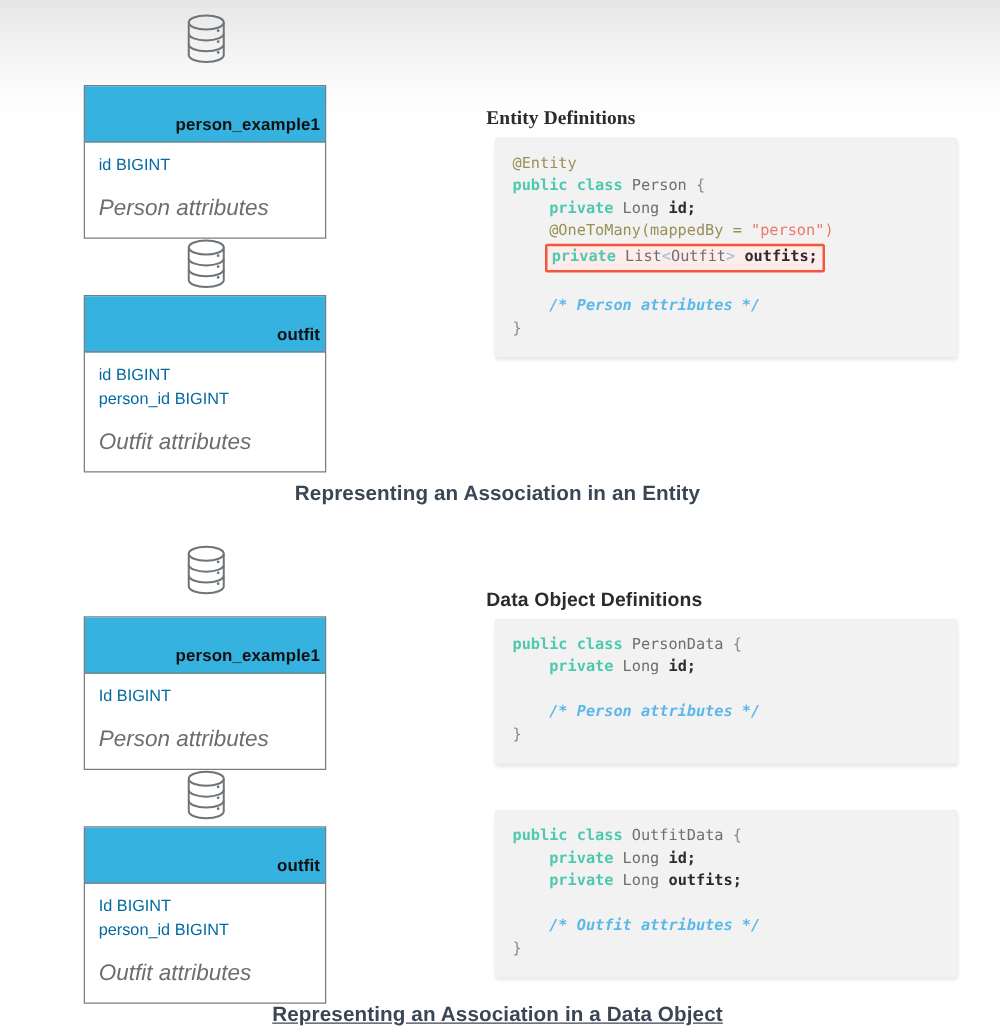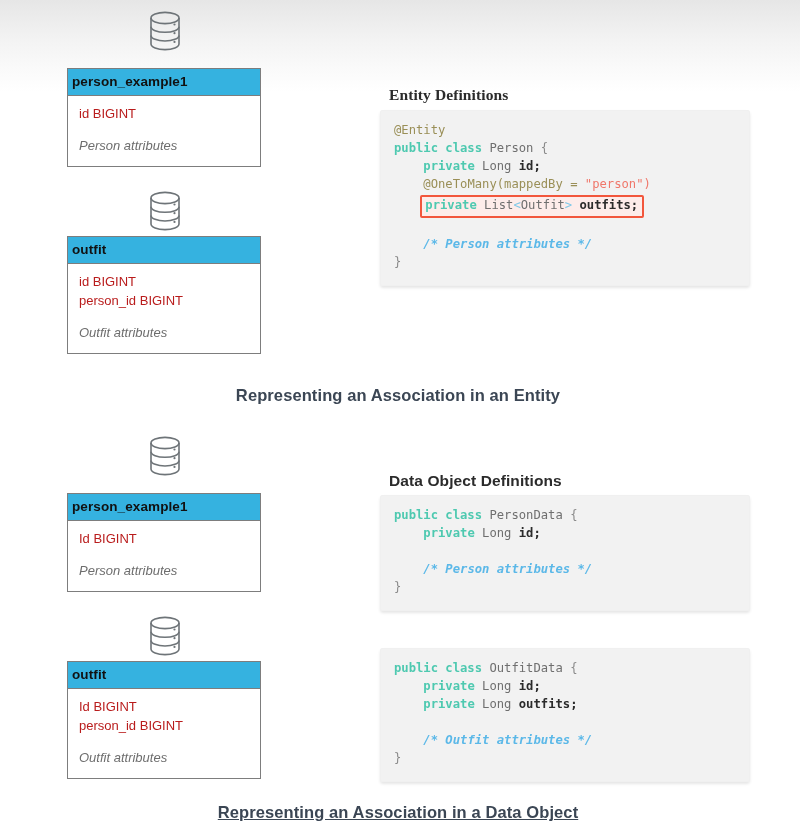--- a/index.html
+++ b/index.html
@@ -54,57 +54,57 @@
     width: 194px;
     border: 1.5px solid #7d7d7d;
     background: #ffffff;
     box-sizing: border-box;
   }
   .er-table-header {
     background: #35b2e0;
     color: #111111;
     font-weight: bold;
     font-size: 13.5px;
-    text-align: left;
-    padding: 5px 4px 6px 4px;
+    text-align: right;
+    padding: 23px 4px 6px 4px;
     border-bottom: 1.5px solid #7d7d7d;
     letter-spacing: 0.1px;
   }
   .er-table-body {
     padding: 9px 11px 13px 11px;
   }
   .er-field {
     font-size: 13px;
-    color: #b91c1c;
+    color: #0369a1;
     line-height: 1.45;
     white-space: nowrap;
   }
   .er-attrs {
-    font-size: 13px;
+    font-size: 18px;
     color: #6d6d6d;
     font-style: italic;
     margin-top: 14px;
     white-space: nowrap;
   }
 
   
   .code-col { position: absolute; left: 360px; top: 0; width: 440px; }
 
   .code-heading {
     position: absolute;
     left: 29px;
     font-size: 15.5px;
     font-weight: bold;
     color: #2b2b2b;
     letter-spacing: 0.1px;
   }
 
   .code-box {
     position: absolute;
-    left: 20px;
+    left: 36px;
     width: 370px;
     background: #f2f2f2;
     border-radius: 3px;
     box-sizing: border-box;
     padding: 12px 14px 14px 14px;
     box-shadow: 0 2px 3px rgba(0,0,0,0.10), inset 0 0 0 1px #f0f0f0;
   }
 
   pre.code {
     margin: 0;

